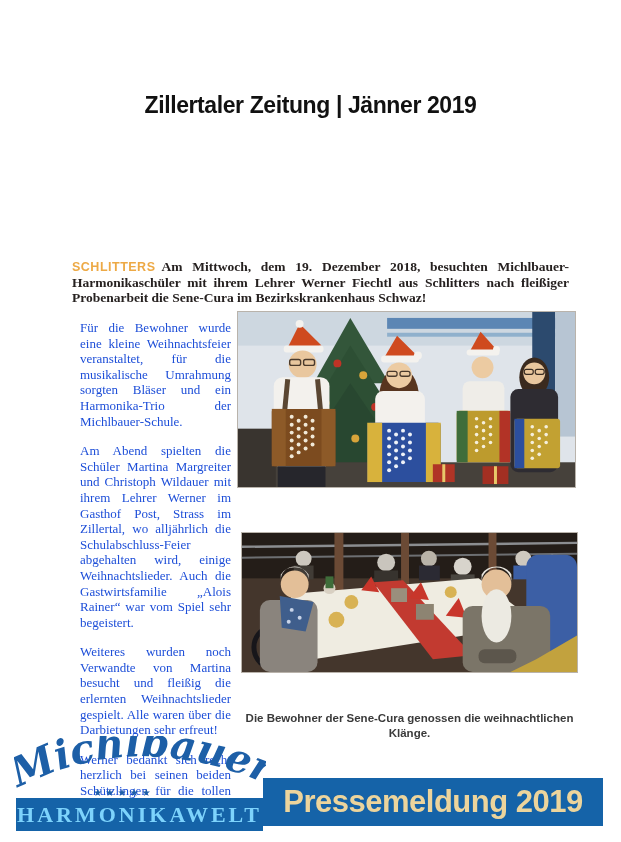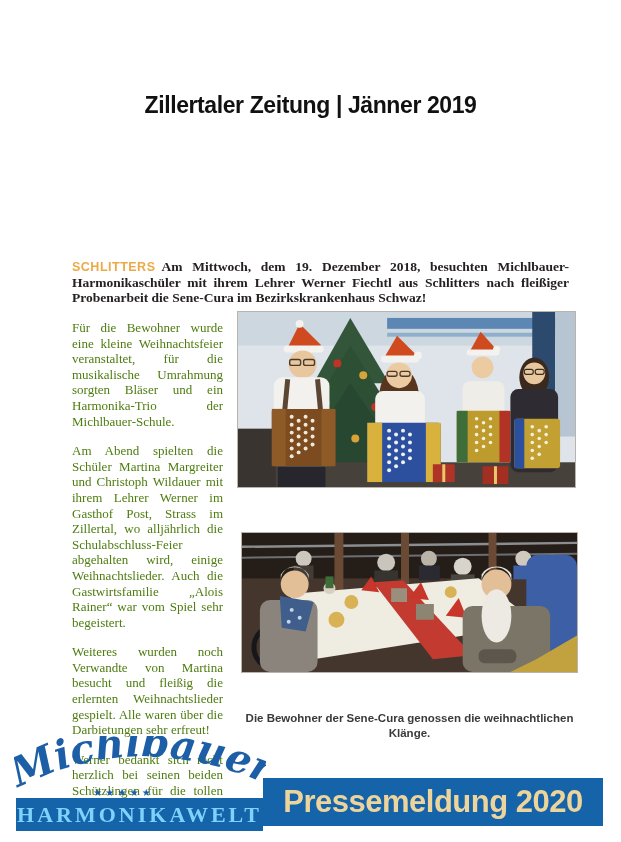--- a/index.html
+++ b/index.html
@@ -14,21 +14,21 @@
         font-family:"Liberation Serif","DejaVu Serif",serif;font-weight:700;
         font-size:31px;line-height:34px;letter-spacing:-0.3px;color:#17130f;}
   .title span{display:block;}
 
   .lead{position:absolute;left:72px;top:259px;width:497px;margin:0;
         font-size:13.5px;line-height:15px;font-weight:700;color:#262120;
         text-align:justify;}
   .lead .tag{color:#eda945;font-family:"Liberation Sans","DejaVu Sans",sans-serif;
         font-weight:700;font-size:12.5px;letter-spacing:0.5px;margin-right:6px;}
 
-  .column{position:absolute;left:72px;top:320px;width:151px;color:#4d7c0f;
+  .column{position:absolute;left:80px;top:320px;width:151px;color:#1d4ed8;
         font-size:13px;line-height:15.6px;text-align:justify;}
   .column p{margin:0 0 14px 0;}
 
   .photo{position:absolute;border:1px solid #b9b3ab;box-sizing:border-box;background:#ccc;}
   .photo svg{display:block;width:100%;height:100%;}
   #photo1{left:237px;top:311px;width:339px;height:177px;}
   #photo2{left:241px;top:532px;width:337px;height:141px;}
 
   .caption{position:absolute;font-family:"Liberation Sans","DejaVu Sans",sans-serif;
         font-weight:700;font-size:11.5px;line-height:14.5px;color:#3a3a3a;}
@@ -273,15 +273,15 @@
       <defs>
         <path id="archpath" d="M 4 52 Q 118 -8 248 46"></path>
       </defs>
       <text font-family="'DejaVu Serif','Liberation Serif',serif" font-style="italic" font-weight="bold" font-size="40" fill="#1d5fa7">
         <textPath href="#archpath" startOffset="0">Michlbauer</textPath>
       </text>
       <text x="108" y="60" text-anchor="middle" font-size="10" fill="#1d5fa7" font-family="'DejaVu Sans','Liberation Sans',sans-serif">★ ★ ★ ★ ★</text>
     </svg>
   </div>
   <div class="logo-bar">HARMONIKAWELT</div>
-  <div class="banner">Pressemeldung 2020</div>
+  <div class="banner">Pressemeldung 2019</div>
 
 </div>
 
 </body></html>

